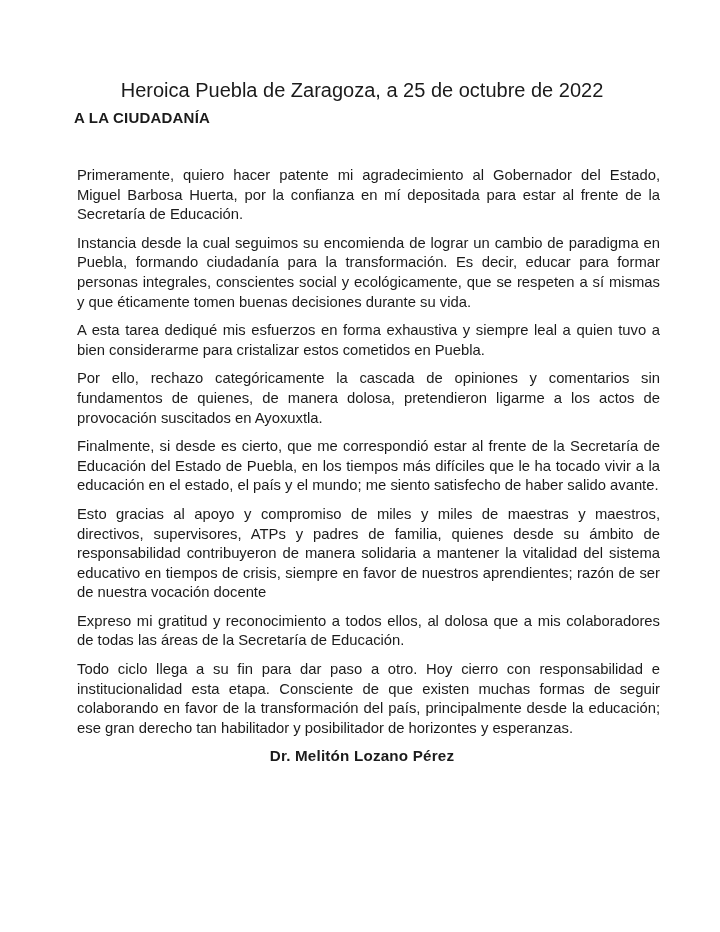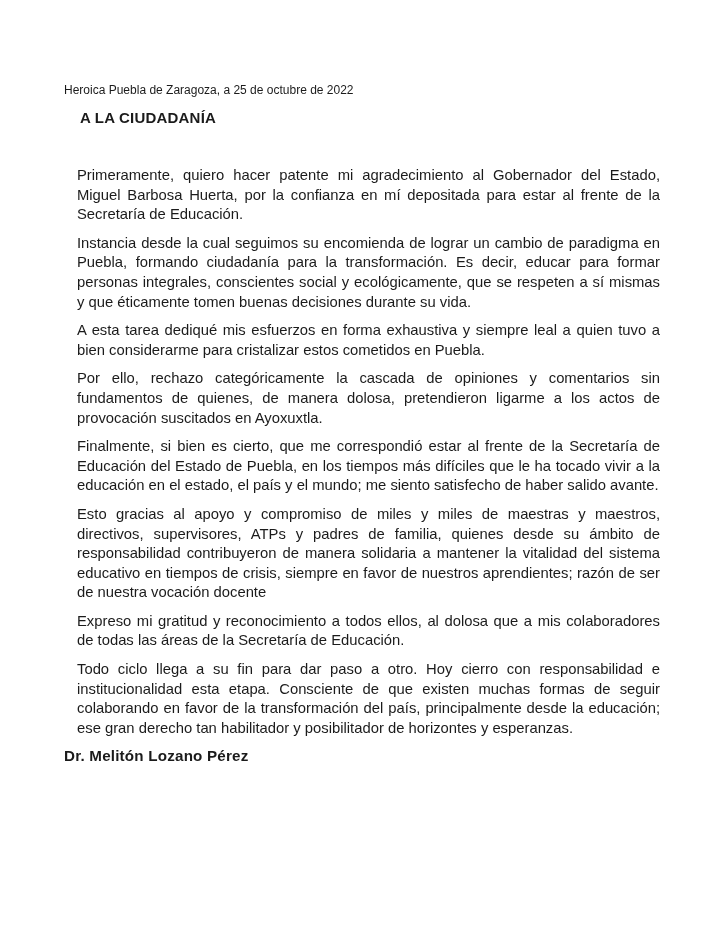--- a/index.html
+++ b/index.html
@@ -12,61 +12,62 @@
     width: 720px;
     height: 932px;
     background: #ffffff;
     box-sizing: border-box;
     padding: 80px 60px 0 64px;
     font-family: "Liberation Sans", "DejaVu Sans", sans-serif;
     color: #1b1b1b;
     overflow: hidden;
   }
   .dateline {
-    text-align: left;
-    font-size: 12px;
+    text-align: center;
+    font-size: 20px;
     line-height: 20px;
     margin: 0 0 8px 0;
     white-space: nowrap;
   }
   .salutation {
     font-size: 15px;
     font-weight: 700;
     line-height: 20px;
-    margin: 0 0 38px 16px;
+    margin: 0 0 38px 10px;
     letter-spacing: 0.2px;
   }
   .body-paragraphs p {
     font-size: 14.8px;
     line-height: 19.6px;
     text-align: justify;
     margin: 0 0 9px 13px;
   }
   .signature {
+    text-align: center;
     font-size: 15.2px;
     font-weight: 700;
     margin-top: 0;
     letter-spacing: 0.2px;
   }
 </style>
 </head>
 <body>
 
 <div class="page">
 
   <div class="dateline">Heroica Puebla de Zaragoza, a 25 de octubre de 2022</div>
 
   <div class="salutation">A LA CIUDADANÍA</div>
 
   <div class="body-paragraphs">
     <p>Primeramente, quiero hacer patente mi agradecimiento al Gobernador del Estado, Miguel Barbosa Huerta, por la confianza en mí depositada para estar al frente de la Secretaría de Educación.</p>
     <p>Instancia desde la cual seguimos su encomienda de lograr un cambio de paradigma en Puebla, formando ciudadanía para la transformación. Es decir, educar para formar personas integrales, conscientes social y ecológicamente, que se respeten a sí mismas y que éticamente tomen buenas decisiones durante su vida.</p>
     <p>A esta tarea dediqué mis esfuerzos en forma exhaustiva y siempre leal a quien tuvo a bien considerarme para cristalizar estos cometidos en Puebla.</p>
     <p>Por ello, rechazo categóricamente la cascada de opiniones y comentarios sin fundamentos de quienes, de manera dolosa, pretendieron ligarme a los actos de provocación suscitados en Ayoxuxtla.</p>
-    <p>Finalmente, si bien es cierto, que me correspondió estar al frente de la Secretaría de Educación del Estado de Puebla, en los tiempos más difíciles que le ha tocado vivir a la educación en el estado, el país y el mundo; me siento satisfecho de haber salido avante.</p>
+    <p>Finalmente, si desde es cierto, que me correspondió estar al frente de la Secretaría de Educación del Estado de Puebla, en los tiempos más difíciles que le ha tocado vivir a la educación en el estado, el país y el mundo; me siento satisfecho de haber salido avante.</p>
     <p>Esto gracias al apoyo y compromiso de miles y miles de maestras y maestros, directivos, supervisores, ATPs y padres de familia, quienes desde su ámbito de responsabilidad contribuyeron de manera solidaria a mantener la vitalidad del sistema educativo en tiempos de crisis, siempre en favor de nuestros aprendientes; razón de ser de nuestra vocación docente</p>
     <p>Expreso mi gratitud y reconocimiento a todos ellos, al dolosa que a mis colaboradores de todas las áreas de la Secretaría de Educación.</p>
     <p>Todo ciclo llega a su fin para dar paso a otro. Hoy cierro con responsabilidad e institucionalidad esta etapa. Consciente de que existen muchas formas de seguir colaborando en favor de la transformación del país, principalmente desde la educación; ese gran derecho tan habilitador y posibilitador de horizontes y esperanzas.</p>
   </div>
 
   <div class="signature">Dr. Melitón Lozano Pérez</div>
 
 </div>
 
 </body></html>

